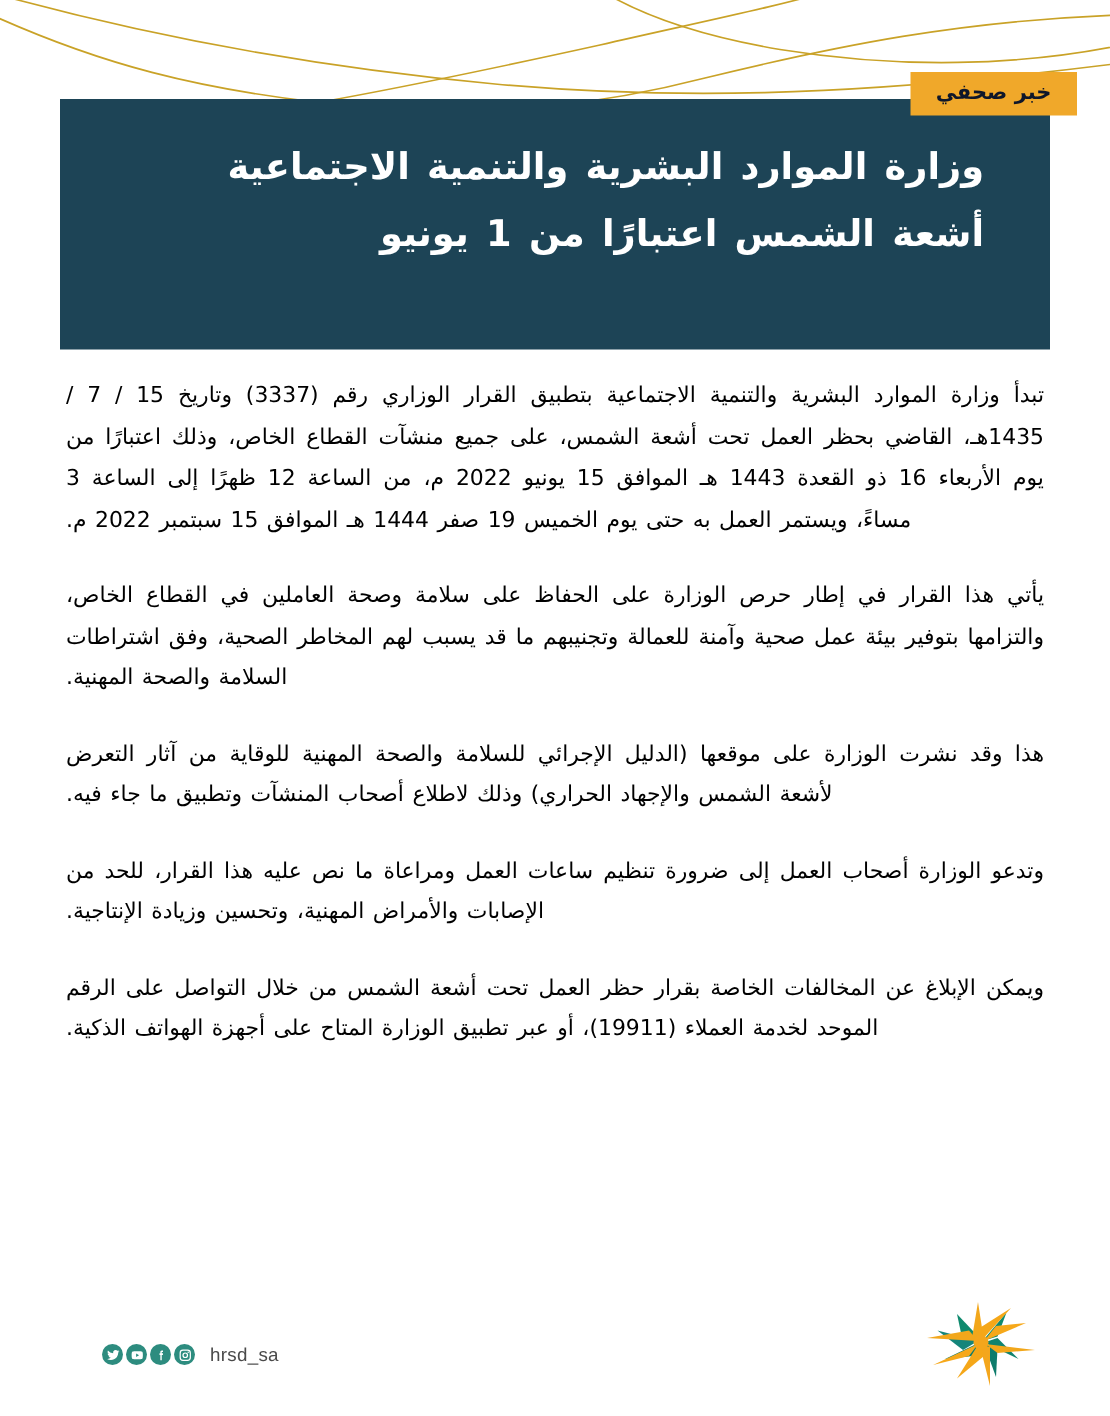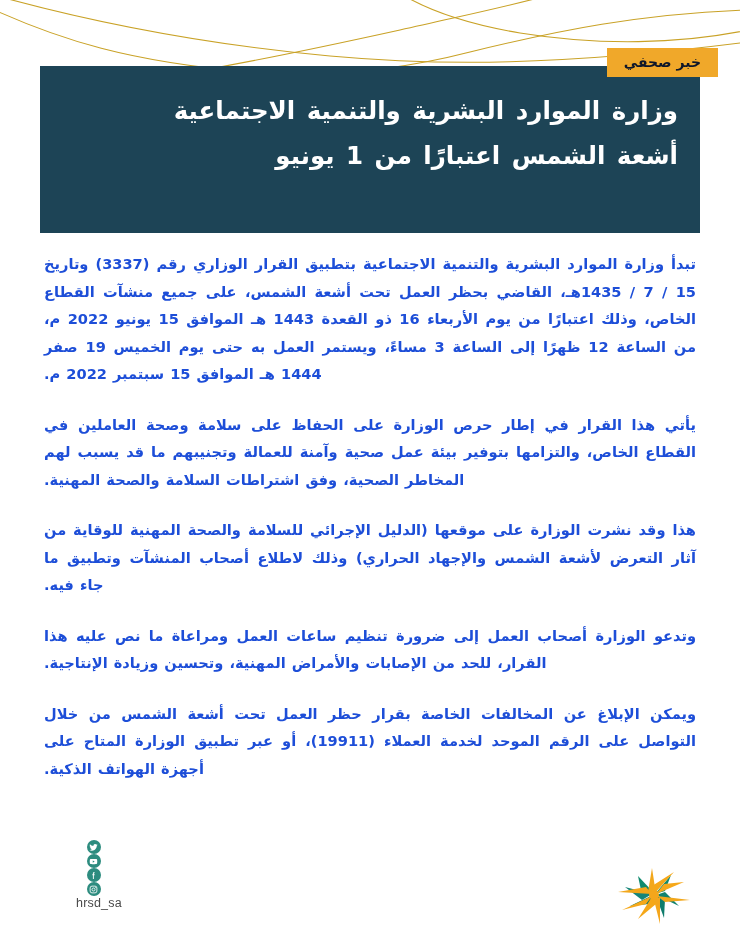--- a/index.html
+++ b/index.html
@@ -36,21 +36,21 @@
 
   
   .header-banner {
     position: absolute;
     top: 66px;
     left: 40px;
     width: 660px;
     height: 167px;
     background: #1d4456;
     box-sizing: border-box;
-    padding: 22px 22px 18px 34px;
+    padding: 22px 44px 18px 34px;
   }
 
   .badge {
     position: absolute;
     top: 48px;
     right: 22px;
     background: #f0a82a;
     color: #0f172a;
     font-size: 14px;
     font-weight: bold;
@@ -80,23 +80,23 @@
     position: absolute;
     top: 250px;
     right: 44px;
     left: 44px;
     text-align: justify;
     text-align-last: left;
     direction: rtl;
   }
 
   .para {
-    color: #1d4ed8;
+    color: #000000;
     font-size: 14.6px;
-    font-weight: bold;
+    font-weight: normal;
     line-height: 27.5px;
     margin: 0 0 23px 0;
     text-align: justify;
     text-justify: inter-word;
     word-spacing: 1px;
   }
   .para:last-child { margin-bottom: 12px; }
 
   
   .footer {
@@ -105,21 +105,21 @@
     right: 0;
     bottom: 0;
     height: 90px;
   }
 
   .social-row {
     position: absolute;
     left: 68px;
     bottom: 34px;
     display: flex;
-    flex-direction: column;
+    flex-direction: row;
     align-items: center;
     direction: ltr;
   }
 
   .social-icon {
     width: 14px;
     height: 14px;
     border-radius: 50%;
     background: #2d8c7f;
     margin-right: 2px;

